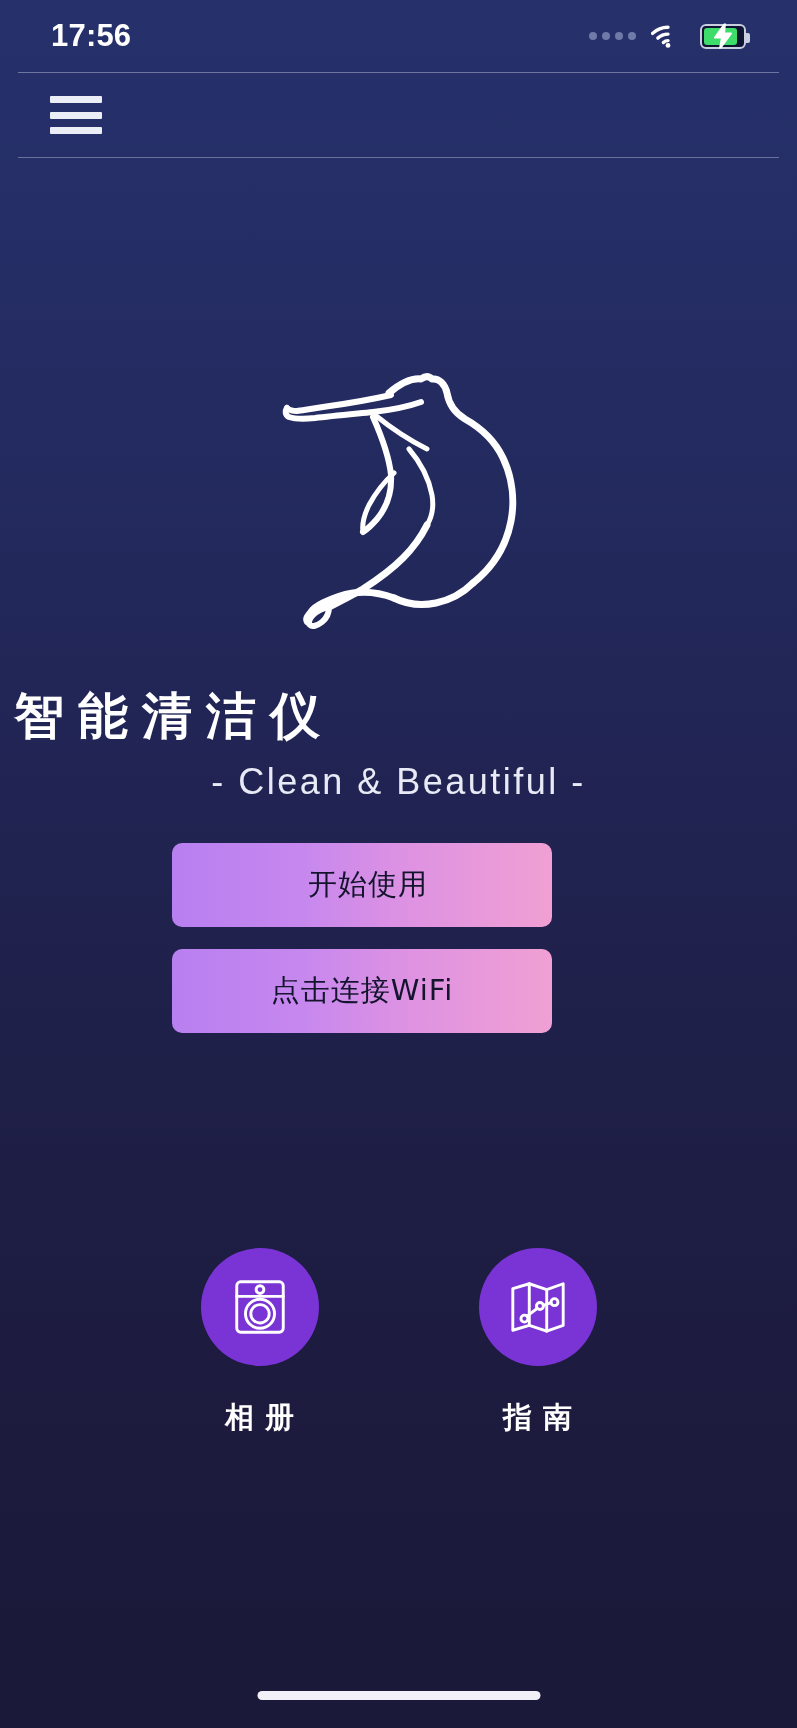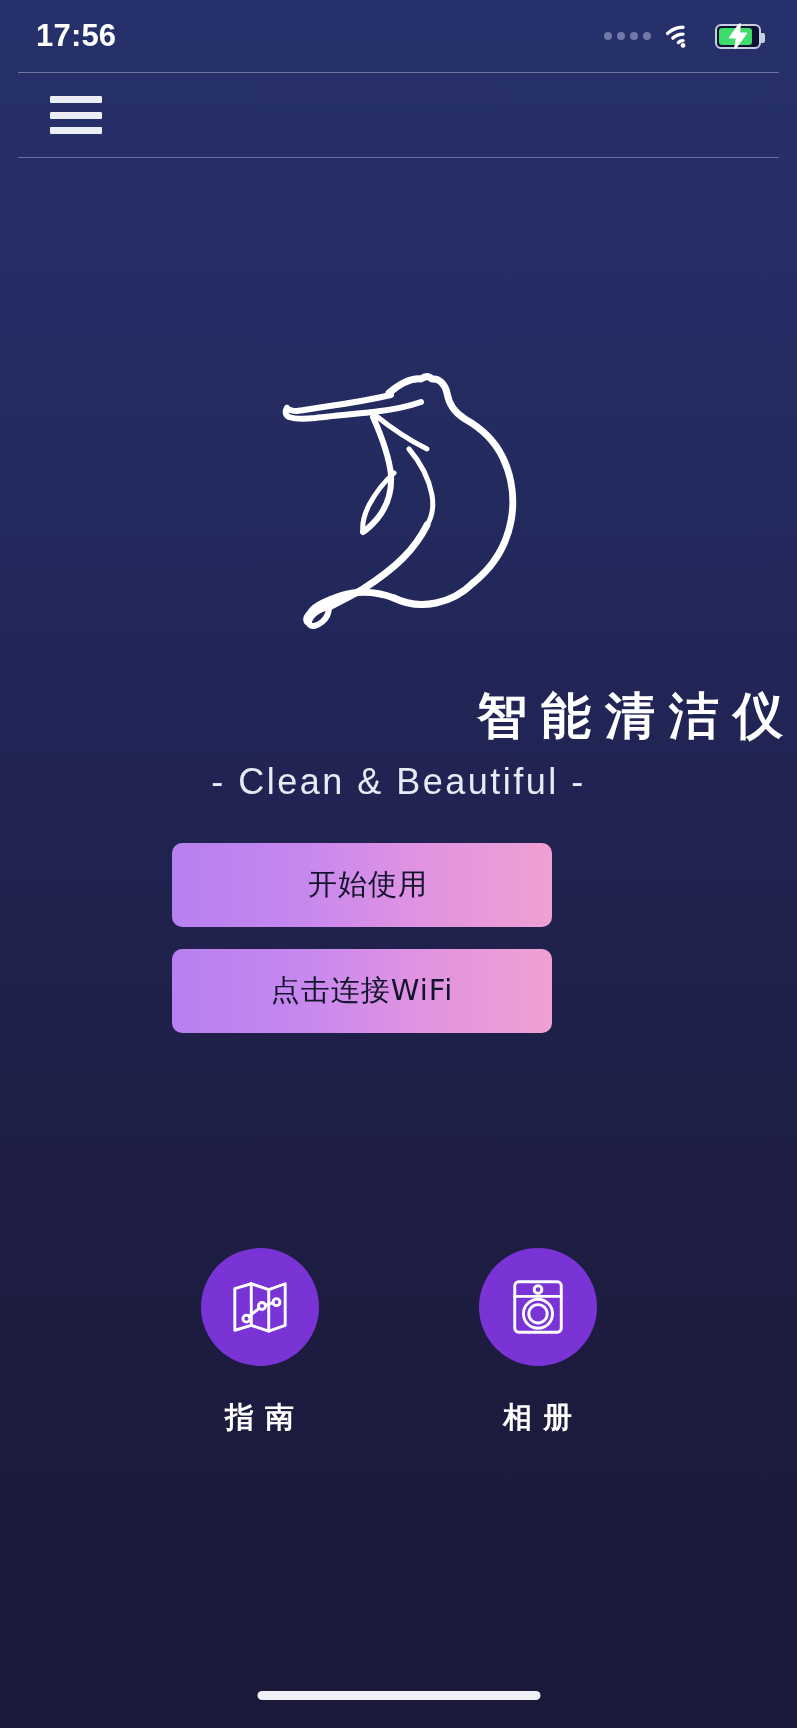--- a/index.html
+++ b/index.html
@@ -20,21 +20,21 @@
       #1b1939 100%);
     position:relative;
     color:#ffffff;
   }
 
   
   .statusbar {
     position:absolute; top:0; left:0; right:0;
     height:72px;
     display:flex; align-items:center;
-    padding:0 36px;
+    padding:0 51px;
   }
   .status-time {
     font-size:31px;
     font-weight:bold;
     letter-spacing:0.2px;
     color:#ffffff;
   }
   .status-right {
     margin-left:auto;
     display:flex; align-items:center; gap:15px;
@@ -102,21 +102,21 @@
   
   .logo-wrap {
     position:absolute; top:345px; left:0; right:0;
     display:flex; justify-content:center;
   }
   .logo-svg { width:300px; height:300px; display:block; }
 
   
   .brand-title {
     position:absolute; top:683px; left:0; right:0;
-    text-align:right;
+    text-align:left;
     font-size:50px;
     font-weight:bold;
     letter-spacing:14px;
     text-indent:14px;
     color:#ffffff;
     font-family:"DejaVu Sans","Liberation Sans",sans-serif;
   }
   .brand-sub {
     position:absolute; top:761px; left:0; right:0;
     text-align:center;
@@ -258,44 +258,44 @@
 
 <button class="btn" id="btn-start">开始使用</button>
 <button class="btn" id="btn-wifi">点击连接WiFi</button>
 
 <div class="shortcuts">
 
   <div class="shortcut">
     <div class="circle">
       <svg viewBox="0 0 64 64">
         <g fill="none" stroke="#ffffff" stroke-width="3" stroke-linejoin="round" stroke-linecap="round">
+          <rect x="8" y="6" width="48" height="52" rx="4"></rect>
+          <line x1="8" y1="21" x2="56" y2="21"></line>
+          <circle cx="32" cy="14" r="4"></circle>
+          <circle cx="32" cy="39" r="15"></circle>
+          <circle cx="32" cy="39" r="9.5"></circle>
+        </g>
+      </svg>
+    </div>
+    <div class="shortcut-label">相册</div>
+  </div>
+
+  <div class="shortcut">
+    <div class="circle">
+      <svg viewBox="0 0 64 64">
+        <g fill="none" stroke="#ffffff" stroke-width="3" stroke-linejoin="round" stroke-linecap="round">
           <path d="M6 13 L23 8 L41 14 L58 8 L58 51 L41 57 L23 51 L6 56 Z"></path>
           <line x1="23" y1="8" x2="23" y2="51"></line>
           <line x1="41" y1="14" x2="41" y2="57"></line>
           <circle cx="18" cy="44" r="3.6"></circle>
           <circle cx="34" cy="31" r="3.6"></circle>
           <circle cx="49" cy="27" r="3.6"></circle>
           <path d="M20.6 41.5 L31.4 33.3"></path>
           <path d="M37.5 30.3 L45.5 27.6"></path>
         </g>
       </svg>
     </div>
     <div class="shortcut-label">指南</div>
   </div>
 
-  <div class="shortcut">
-    <div class="circle">
-      <svg viewBox="0 0 64 64">
-        <g fill="none" stroke="#ffffff" stroke-width="3" stroke-linejoin="round" stroke-linecap="round">
-          <rect x="8" y="6" width="48" height="52" rx="4"></rect>
-          <line x1="8" y1="21" x2="56" y2="21"></line>
-          <circle cx="32" cy="14" r="4"></circle>
-          <circle cx="32" cy="39" r="15"></circle>
-          <circle cx="32" cy="39" r="9.5"></circle>
-        </g>
-      </svg>
-    </div>
-    <div class="shortcut-label">相册</div>
-  </div>
-
 </div>
 
 <div class="home-indicator"></div>
 
 </body></html>

